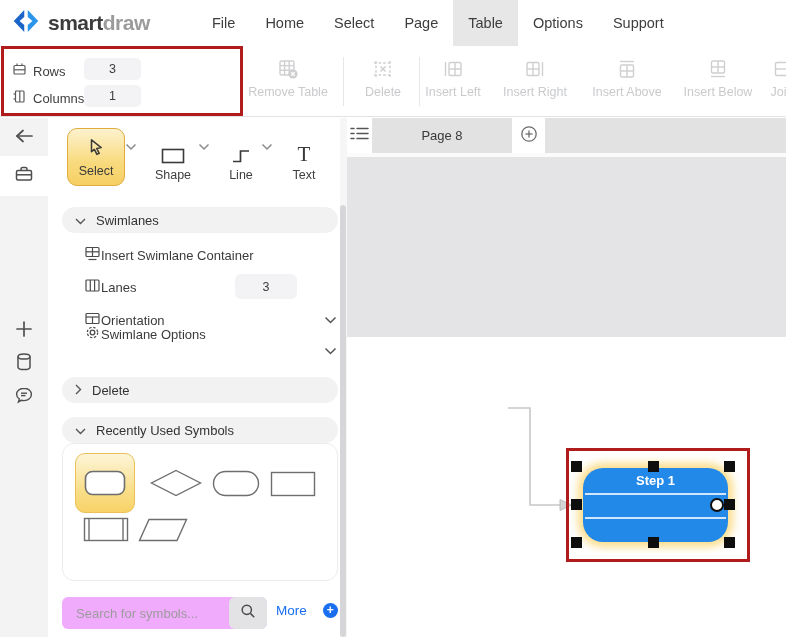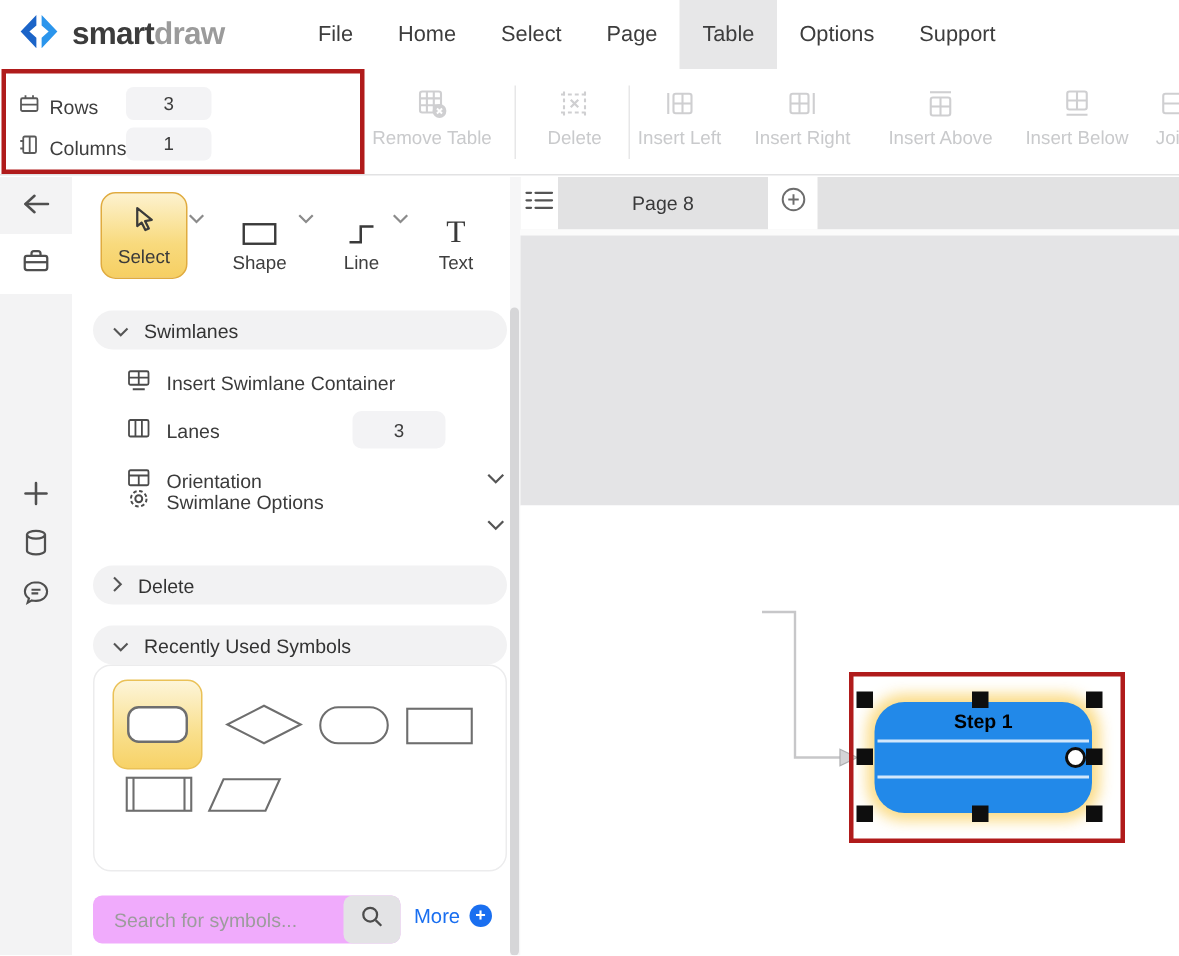--- a/index.html
+++ b/index.html
@@ -40,30 +40,30 @@
   .panel { left:48px; top:118px; width:292px; height:519px; background:#fff; }
   .tool-btn { width:58px; text-align:center; cursor:pointer; }
   .tool-btn .glyph { height:26px; display:flex; align-items:flex-end; justify-content:center; }
   .tool-btn .lbl { font-size:12.5px; color:#3e3e3e; margin-top:4px; }
   .select-btn { left:19px; top:10px; width:58px; height:58px; border-radius:10px;
      background:linear-gradient(180deg,#fdf2cf 0%,#f8da7d 60%,#f6cf63 100%);
      border:1px solid #e0ab3f; display:flex; flex-direction:column; align-items:center; justify-content:center; cursor:pointer; }
   .select-btn .lbl { font-size:12.5px; color:#3a3a3a; margin-top:2px; }
   .sec-header { left:14px; width:276px; height:26px; background:#f2f2f3; border-radius:13px;
      display:flex; align-items:center; gap:10px; padding-left:13px; font-size:13px; color:#333; cursor:pointer; }
-  .panel-row { left:36px; display:flex; align-items:center; gap:10px; font-size:13px; color:#3b3b3b; height:20px; cursor:pointer; }
+  .panel-row { left:36px; display:flex; align-items:center; font-size:13px; color:#3b3b3b; height:20px; cursor:pointer; }
   .row-chevron { left:276px; cursor:pointer; }
   .lanes-input { left:187px; width:62px; height:25px; background:#f3f3f5; border:none; border-radius:6px; text-align:center; font-size:12.5px; color:#3c3c3c; font-family:inherit; }
   .symbols-card { left:14px; top:325px; width:276px; height:138px; background:#fff; border:1px solid #ececed; border-radius:12px; }
   .sym-tile { position:absolute; display:flex; align-items:center; justify-content:center; cursor:pointer; }
   .sym-tile.selected { border-radius:10px; background:linear-gradient(180deg,#fdf5d9 0%,#f9df8c 60%,#f7d267 100%); border:1px solid #eac157; }
   .search-input { left:14px; top:479px; width:205px; height:32px; background:#f0abfc; border:none; border-radius:6px; padding:0 14px; font-size:13px; color:#555; font-family:inherit; }
   .search-input::placeholder { color:#9c9c9c; }
   .search-btn { left:181px; top:479px; width:38px; height:32px; background:#e3e3e5; border-radius:6px; display:flex; align-items:center; justify-content:center; cursor:pointer; }
-  .more-link { left:228px; top:485px; display:flex; align-items:center; gap:6px; cursor:pointer; }
+  .more-link { left:228px; top:485px; display:flex; align-items:center; gap:16px; cursor:pointer; }
   .more-link .txt { font-size:13.5px; color:#1a6ff0; }
   .more-plus { width:15px; height:15px; border-radius:50%; background:#1a6ff0; color:#fff; font-size:12px; font-weight:bold; line-height:14px; text-align:center; }
 
   
   .v-scroll-track { left:340px; top:118px; width:7px; height:519px; background:#f6f6f7; }
   .v-scroll-thumb { left:340px; top:205px; width:6px; height:432px; background:#d6d6d8; border-radius:3px; }
 
   
   .tabbar { left:347px; top:118px; width:439px; height:35px; background:#e2e2e3; }
   .tab-list-btn { left:347px; top:118px; width:25px; height:35px; background:#fff; display:flex; align-items:center; justify-content:center; cursor:pointer; }
@@ -71,21 +71,21 @@
   .add-page-btn { left:512px; top:118px; width:33px; height:35px; background:#fff; display:flex; align-items:center; justify-content:center; cursor:pointer; }
   .tabbar-gap { left:347px; top:153px; width:439px; height:4px; background:#fbfbfb; }
   .canvas-offpage { left:347px; top:157px; width:439px; height:180px; background:#e4e4e6; }
   .canvas-page { left:347px; top:337px; width:439px; height:300px; background:#fff; }
 
   .start-shape { left:362px; top:372px; width:146px; height:71px; border-radius:36px; background:#2289e9;
      display:flex; align-items:center; justify-content:center; color:#fff; font-weight:bold; font-size:15px; cursor:pointer; }
   .step-shape { left:583px; top:468px; width:145px; height:74px; border-radius:20px; background:#2289e9;
      box-shadow:0 0 9px 5px rgba(251,216,123,0.9); cursor:pointer; }
   .step-divider { position:absolute; left:2px; right:2px; height:1.5px; background:rgba(255,255,255,0.8); }
-  .step-label-row { position:absolute; left:0; top:0; width:100%; height:25px; display:flex; align-items:center; justify-content:center; color:#000000; font-weight:bold; font-size:13px; }
+  .step-label-row { position:absolute; left:0; top:0; width:100%; height:25px; display:flex; align-items:center; justify-content:center; color:#ffffff; font-weight:bold; font-size:13px; }
   .handle { position:absolute; width:11px; height:11px; background:#0e0e0e; cursor:pointer; z-index:40; }
   .conn-handle { position:absolute; left:710px; top:498px; width:14px; height:14px; border-radius:50%; background:#fff; border:2.5px solid #0e0e0e; cursor:pointer; z-index:40; }
 </style>
 </head>
 <body>
 
 <div id="app">
 
   <div class="abs menubar">
     <div class="abs logo">

